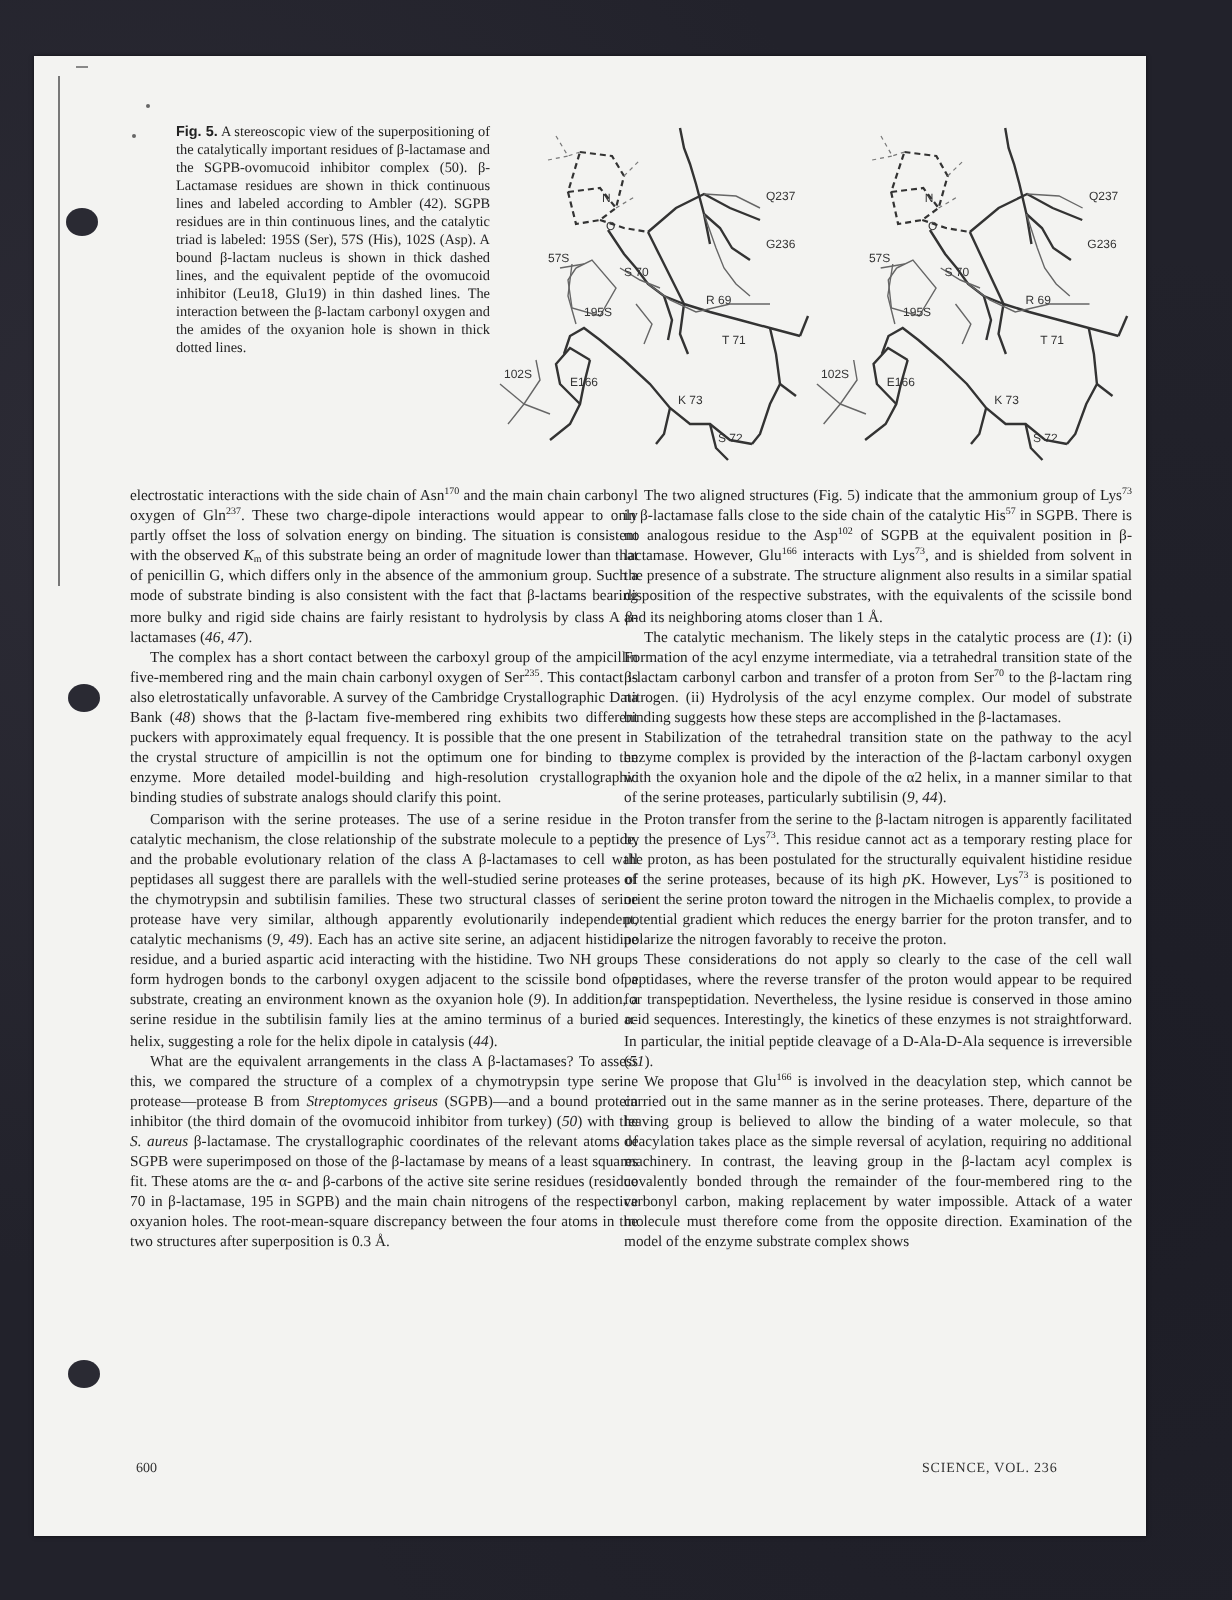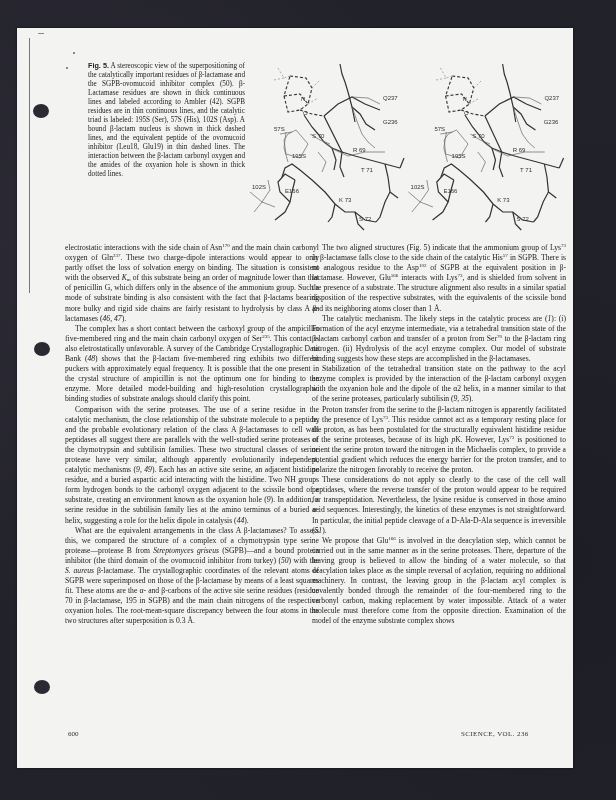--- a/index.html
+++ b/index.html
@@ -186,20 +186,20 @@
 <div class="col left" id="col-left">
     <p class="noindent">electrostatic interactions with the side chain of Asn<sup>170</sup> and the main chain carbonyl oxygen of Gln<sup>237</sup>. These two charge-dipole interactions would appear to only partly offset the loss of solvation energy on binding. The situation is consistent with the observed <i>K</i><sub>m</sub> of this substrate being an order of magnitude lower than that of penicillin G, which differs only in the absence of the ammonium group. Such a mode of substrate binding is also consistent with the fact that β-lactams bearing more bulky and rigid side chains are fairly resistant to hydrolysis by class A β-lactamases (<i>46, 47</i>).</p>
     <p>The complex has a short contact between the carboxyl group of the ampicillin five-membered ring and the main chain carbonyl oxygen of Ser<sup>235</sup>. This contact is also eletrostatically unfavorable. A survey of the Cambridge Crystallographic Data Bank (<i>48</i>) shows that the β-lactam five-membered ring exhibits two different puckers with approximately equal frequency. It is possible that the one present in the crystal structure of ampicillin is not the optimum one for binding to the enzyme. More detailed model-building and high-resolution crystallographic binding studies of substrate analogs should clarify this point.</p>
     <p><span class="runin">Comparison with the serine proteases</span><span>. The use of a serine residue in the catalytic mechanism, the close relationship of the substrate molecule to a peptide, and the probable evolutionary relation of the class A β-lactamases to cell wall peptidases all suggest there are parallels with the well-studied serine proteases of the chymotrypsin and subtilisin families. These two structural classes of serine protease have very similar, although apparently evolutionarily independent, catalytic mechanisms (<i>9, 49</i>). Each has an active site serine, an adjacent histidine residue, and a buried aspartic acid interacting with the histidine. Two NH groups form hydrogen bonds to the carbonyl oxygen adjacent to the scissile bond of a substrate, creating an environment known as the oxyanion hole (<i>9</i>). In addition, a serine residue in the subtilisin family lies at the amino terminus of a buried α-helix, suggesting a role for the helix dipole in catalysis (<i>44</i>).</span></p>
     <p>What are the equivalent arrangements in the class A β-lactamases? To assess this, we compared the structure of a complex of a chymotrypsin type serine protease—protease B from <i>Streptomyces griseus</i> (SGPB)—and a bound protein inhibitor (the third domain of the ovomucoid inhibitor from turkey) (<i>50</i>) with the <i>S. aureus</i> β-lactamase. The crystallographic coordinates of the relevant atoms of SGPB were superimposed on those of the β-lactamase by means of a least squares fit. These atoms are the α- and β-carbons of the active site serine residues (residue 70 in β-lactamase, 195 in SGPB) and the main chain nitrogens of the respective oxyanion holes. The root-mean-square discrepancy between the four atoms in the two structures after superposition is 0.3 Å.</p>
   </div>
 
 <div class="col right" id="col-right">
     <p>The two aligned structures (Fig. 5) indicate that the ammonium group of Lys<sup>73</sup> in β-lactamase falls close to the side chain of the catalytic His<sup>57</sup> in SGPB. There is no analogous residue to the Asp<sup>102</sup> of SGPB at the equivalent position in β-lactamase. However, Glu<sup>166</sup> interacts with Lys<sup>73</sup>, and is shielded from solvent in the presence of a substrate. The structure alignment also results in a similar spatial disposition of the respective substrates, with the equivalents of the scissile bond and its neighboring atoms closer than 1 Å.</p>
     <p><span class="runin">The catalytic mechanism</span><span>. The likely steps in the catalytic process are (<i>1</i>): (i) Formation of the acyl enzyme intermediate, via a tetrahedral transition state of the β-lactam carbonyl carbon and transfer of a proton from Ser<sup>70</sup> to the β-lactam ring nitrogen. (ii) Hydrolysis of the acyl enzyme complex. Our model of substrate binding suggests how these steps are accomplished in the β-lactamases.</span></p>
-    <p>Stabilization of the tetrahedral transition state on the pathway to the acyl enzyme complex is provided by the interaction of the β-lactam carbonyl oxygen with the oxyanion hole and the dipole of the α2 helix, in a manner similar to that of the serine proteases, particularly subtilisin (<i>9, 35</i>).</p>
+    <p>Stabilization of the tetrahedral transition state on the pathway to the acyl enzyme complex is provided by the interaction of the β-lactam carbonyl oxygen with the oxyanion hole and the dipole of the α2 helix, in a manner similar to that of the serine proteases, particularly subtilisin (<i>9, 44</i>).</p>
     <p>Proton transfer from the serine to the β-lactam nitrogen is apparently facilitated by the presence of Lys<sup>73</sup>. This residue cannot act as a temporary resting place for the proton, as has been postulated for the structurally equivalent histidine residue of the serine proteases, because of its high <i>p</i>K. However, Lys<sup>73</sup> is positioned to orient the serine proton toward the nitrogen in the Michaelis complex, to provide a potential gradient which reduces the energy barrier for the proton transfer, and to polarize the nitrogen favorably to receive the proton.</p>
     <p>These considerations do not apply so clearly to the case of the cell wall peptidases, where the reverse transfer of the proton would appear to be required for transpeptidation. Nevertheless, the lysine residue is conserved in those amino acid sequences. Interestingly, the kinetics of these enzymes is not straightforward. In particular, the initial peptide cleavage of a D-Ala-D-Ala sequence is irreversible (<i>51</i>).</p>
     <p>We propose that Glu<sup>166</sup> is involved in the deacylation step, which cannot be carried out in the same manner as in the serine proteases. There, departure of the leaving group is believed to allow the binding of a water molecule, so that deacylation takes place as the simple reversal of acylation, requiring no additional machinery. In contrast, the leaving group in the β-lactam acyl complex is covalently bonded through the remainder of the four-membered ring to the carbonyl carbon, making replacement by water impossible. Attack of a water molecule must therefore come from the opposite direction. Examination of the model of the enzyme substrate complex shows</p>
   </div>
 
 <div class="footer-left">600</div>
 <div class="footer-right">SCIENCE, VOL. 236</div>
 
 </body></html>

